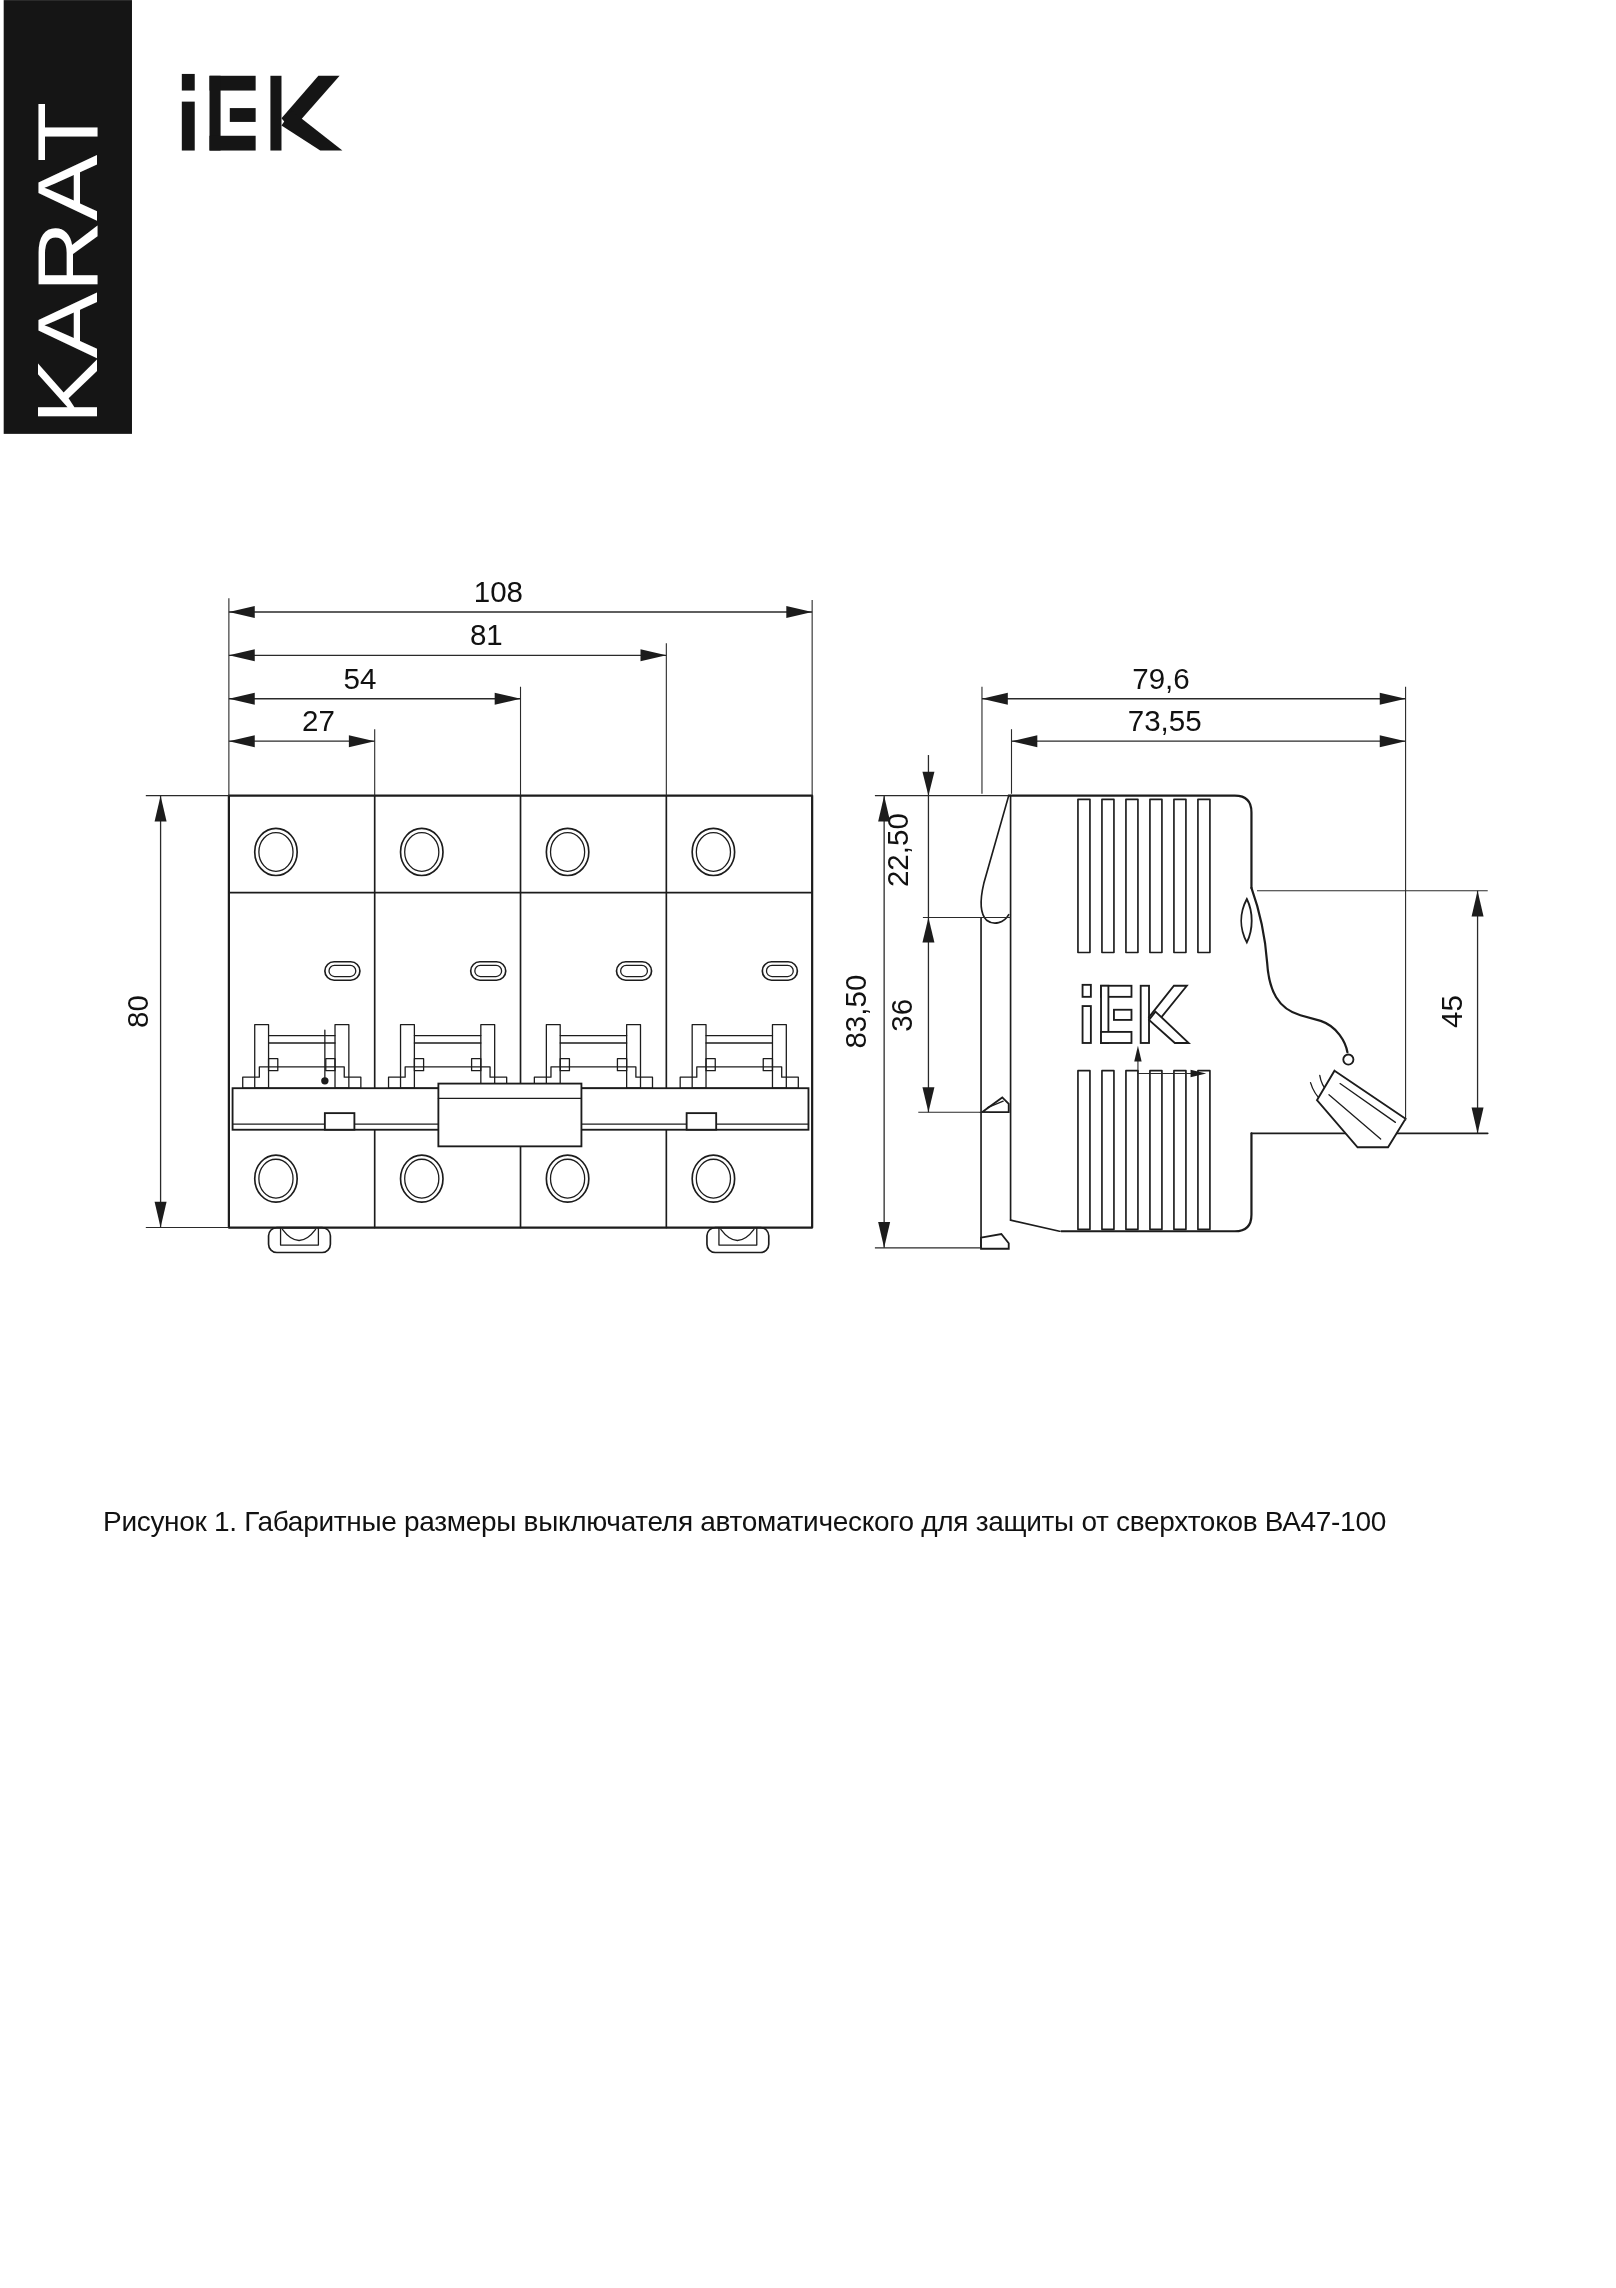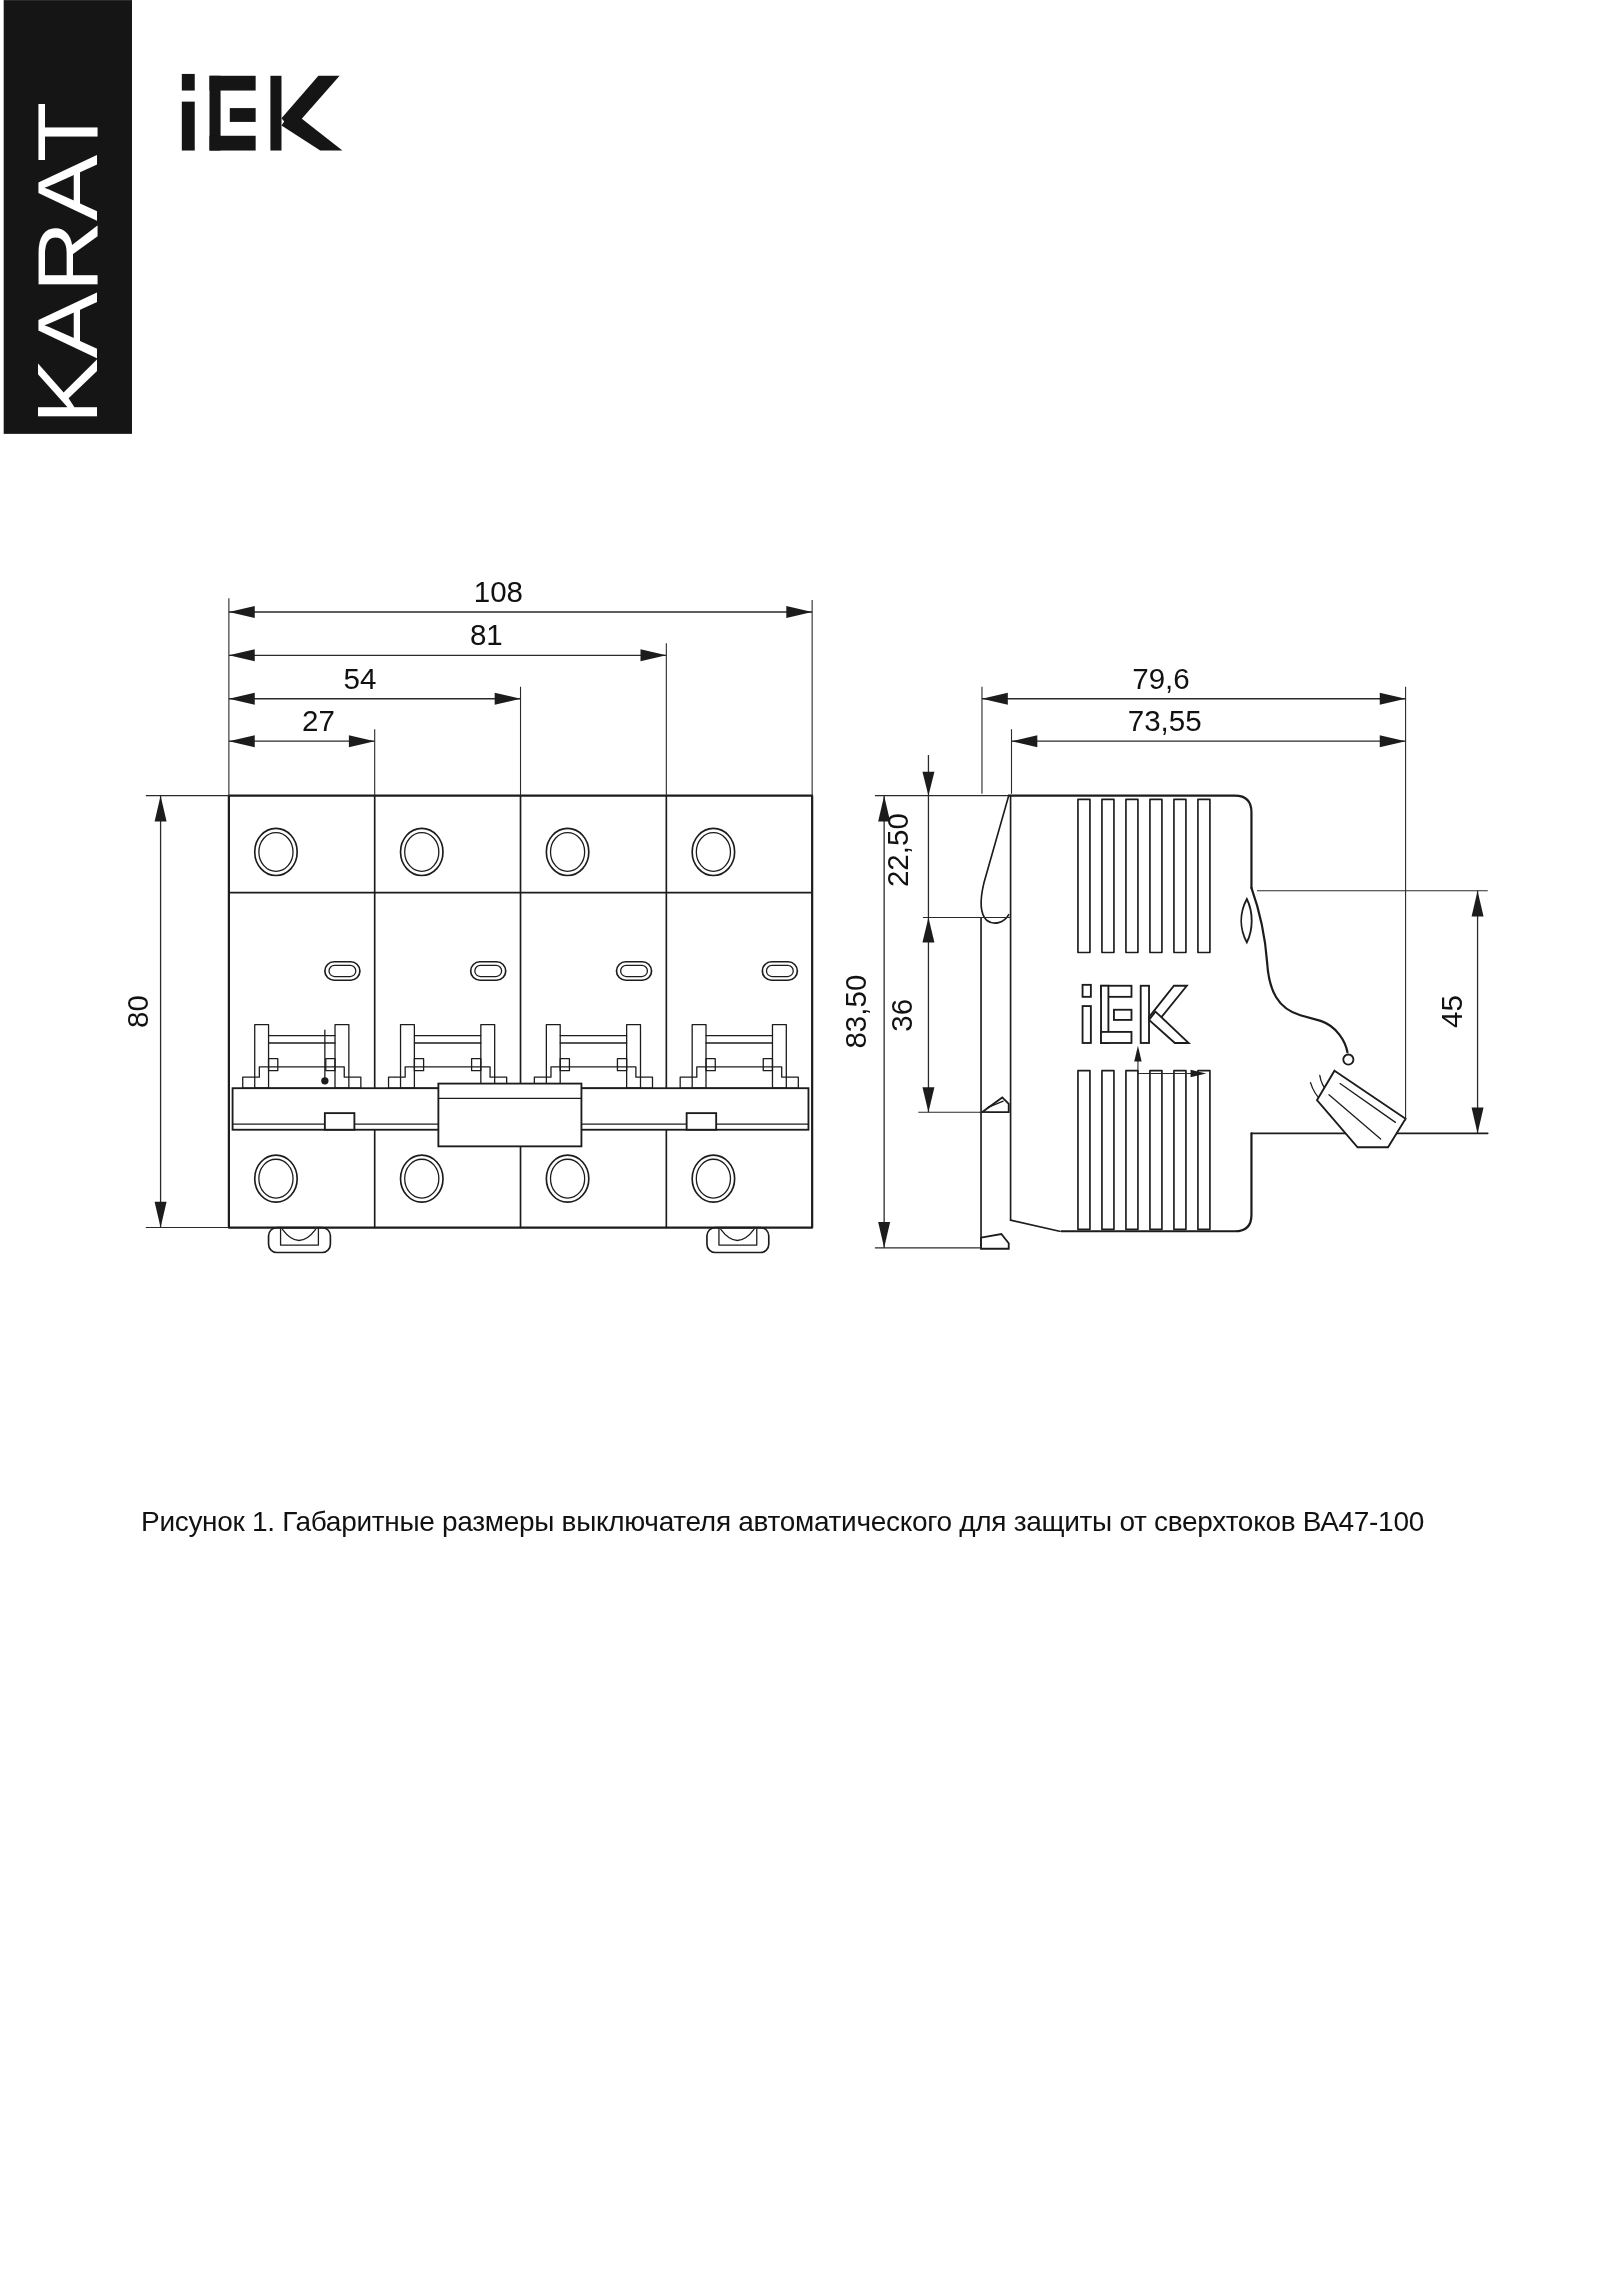--- a/index.html
+++ b/index.html
@@ -10,21 +10,21 @@
   .s-det{fill:none;stroke:#1c1c1c;stroke-width:1.8;stroke-linejoin:round;stroke-linecap:round;}
   .s-fine{fill:none;stroke:#1c1c1c;stroke-width:1.4;stroke-linejoin:round;stroke-linecap:round;}
   .s-dim{fill:none;stroke:#2a2a2a;stroke-width:1.4;}
   .s-ext{fill:none;stroke:#2a2a2a;stroke-width:1.2;}
   .f-arrow{fill:#1c1c1c;stroke:none;}
   .f-black{fill:#151515;stroke:none;}
   .f-white{fill:#ffffff;stroke:#1c1c1c;stroke-width:2;}
   text.t-dim{font-family:"Liberation Sans",sans-serif;font-size:32px;fill:#111;text-anchor:middle;}
   text.t-banner{font-family:"Liberation Sans",sans-serif;font-size:92px;fill:#ffffff;text-anchor:middle;}
   .caption{position:absolute;left:103px;top:1506px;width:1403px;font-size:28px;color:#111;
-           letter-spacing:-0.3px;white-space:nowrap;margin-left:38px;}
+           letter-spacing:-0.3px;white-space:nowrap;}
 </style>
 </head>
 <body>
 
 <div class="page">
 
 <svg width="1616" height="2289" viewBox="0 0 1751 2480">
   <defs>
 
     <g id="module-detail">

